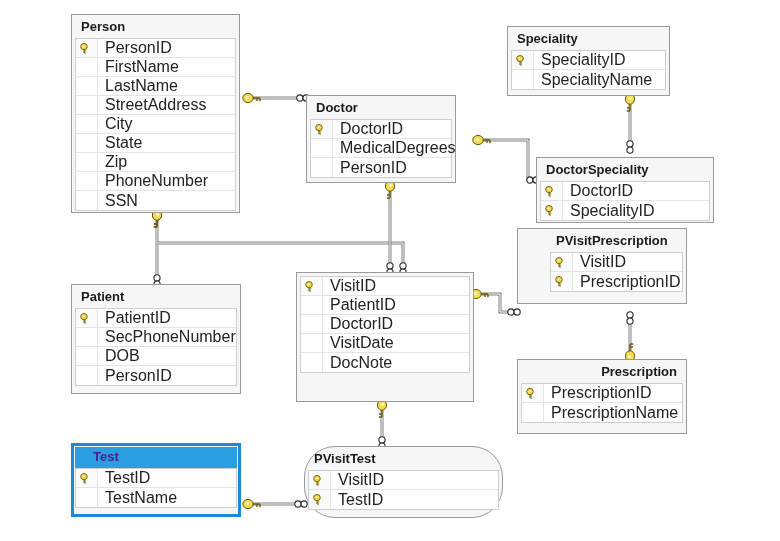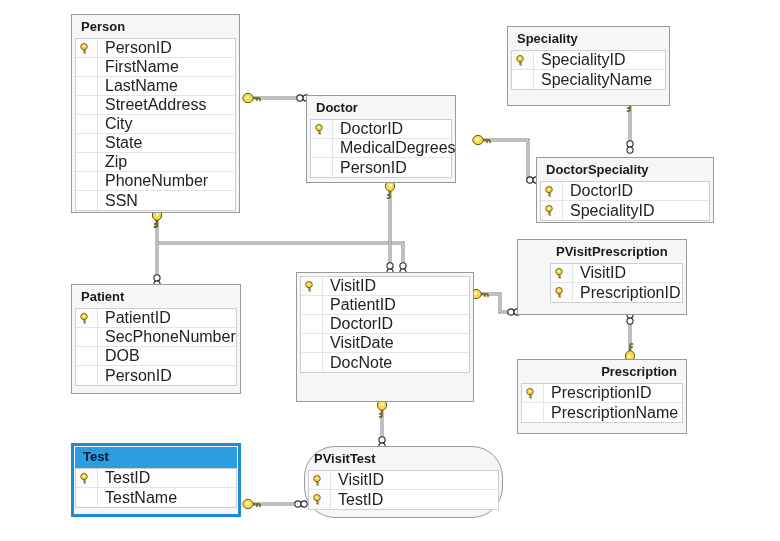--- a/index.html
+++ b/index.html
@@ -43,22 +43,22 @@
     font-size: 13px;
     font-weight: bold;
     color: #1a1a1a;
     padding: 2px 6px 4px 6px;
     line-height: 14px;
     white-space: nowrap;
     background: transparent;
   }
   .entity.selected .entity-title {
     background: #2a9ee0;
-    color: #0f172a;
-    padding: 3px 6px 4px 8px;
+    color: #4c1d95;
+    padding: 3px 6px 4px 18px;
   }
   .entity-fields {
     background: #ffffff;
     border: 1px solid #cfcfcf;
     box-sizing: border-box;
   }
   .field-row {
     display: flex;
     align-items: center;
     height: 19px;
@@ -226,21 +226,21 @@
             <div class="field-key nokey"></div>
             <div class="field-name">MedicalDegrees</div>
           </div>
           <div class="field-row">
             <div class="field-key nokey"></div>
             <div class="field-name">PersonID</div>
           </div>
         </div>
         <div class="entity-foot"></div>
       </div>
-      <div class="entity" style="left: 507px; top: 26px; width: 163px; height: 80px;">
+      <div class="entity" style="left: 507px; top: 26px; width: 163px; height: 70px;">
         <div class="entity-title">Speciality</div>
         <div class="entity-fields">
           <div class="field-row">
             <div class="field-key">
               <svg class="key-glyph" width="13" height="11" viewBox="0 0 13 11" xmlns="http://www.w3.org/2000/svg">
                 <ellipse cx="4" cy="3.6" rx="3.3" ry="3.1" fill="#f2d544" stroke="#7a6714" stroke-width="1"></ellipse>
                 <ellipse cx="3.7" cy="3.2" rx="1.1" ry="1" fill="#fdf6c2"></ellipse>
                 <path d="M 4,6.4 L 4,10 M 4,8 L 6.2,8 M 4,10 L 6,10" stroke="#7a6714" stroke-width="1.2" fill="none"></path>
               </svg>
             </div>
@@ -272,21 +272,21 @@
                 <ellipse cx="4" cy="3.6" rx="3.3" ry="3.1" fill="#f2d544" stroke="#7a6714" stroke-width="1"></ellipse>
                 <ellipse cx="3.7" cy="3.2" rx="1.1" ry="1" fill="#fdf6c2"></ellipse>
                 <path d="M 4,6.4 L 4,10 M 4,8 L 6.2,8 M 4,10 L 6,10" stroke="#7a6714" stroke-width="1.2" fill="none"></path>
               </svg>
             </div>
             <div class="field-name">SpecialityID</div>
           </div>
         </div>
         <div class="entity-foot"></div>
       </div>
-      <div class="entity" style="left: 517px; top: 239px; width: 170px; height: 76px; padding-left: 32px;">
+      <div class="entity" style="left: 517px; top: 228px; width: 170px; height: 76px; padding-left: 32px;">
         <div class="entity-title">PVisitPrescription</div>
         <div class="entity-fields">
           <div class="field-row">
             <div class="field-key">
               <svg class="key-glyph" width="13" height="11" viewBox="0 0 13 11" xmlns="http://www.w3.org/2000/svg">
                 <ellipse cx="4" cy="3.6" rx="3.3" ry="3.1" fill="#f2d544" stroke="#7a6714" stroke-width="1"></ellipse>
                 <ellipse cx="3.7" cy="3.2" rx="1.1" ry="1" fill="#fdf6c2"></ellipse>
                 <path d="M 4,6.4 L 4,10 M 4,8 L 6.2,8 M 4,10 L 6,10" stroke="#7a6714" stroke-width="1.2" fill="none"></path>
               </svg>
             </div>

